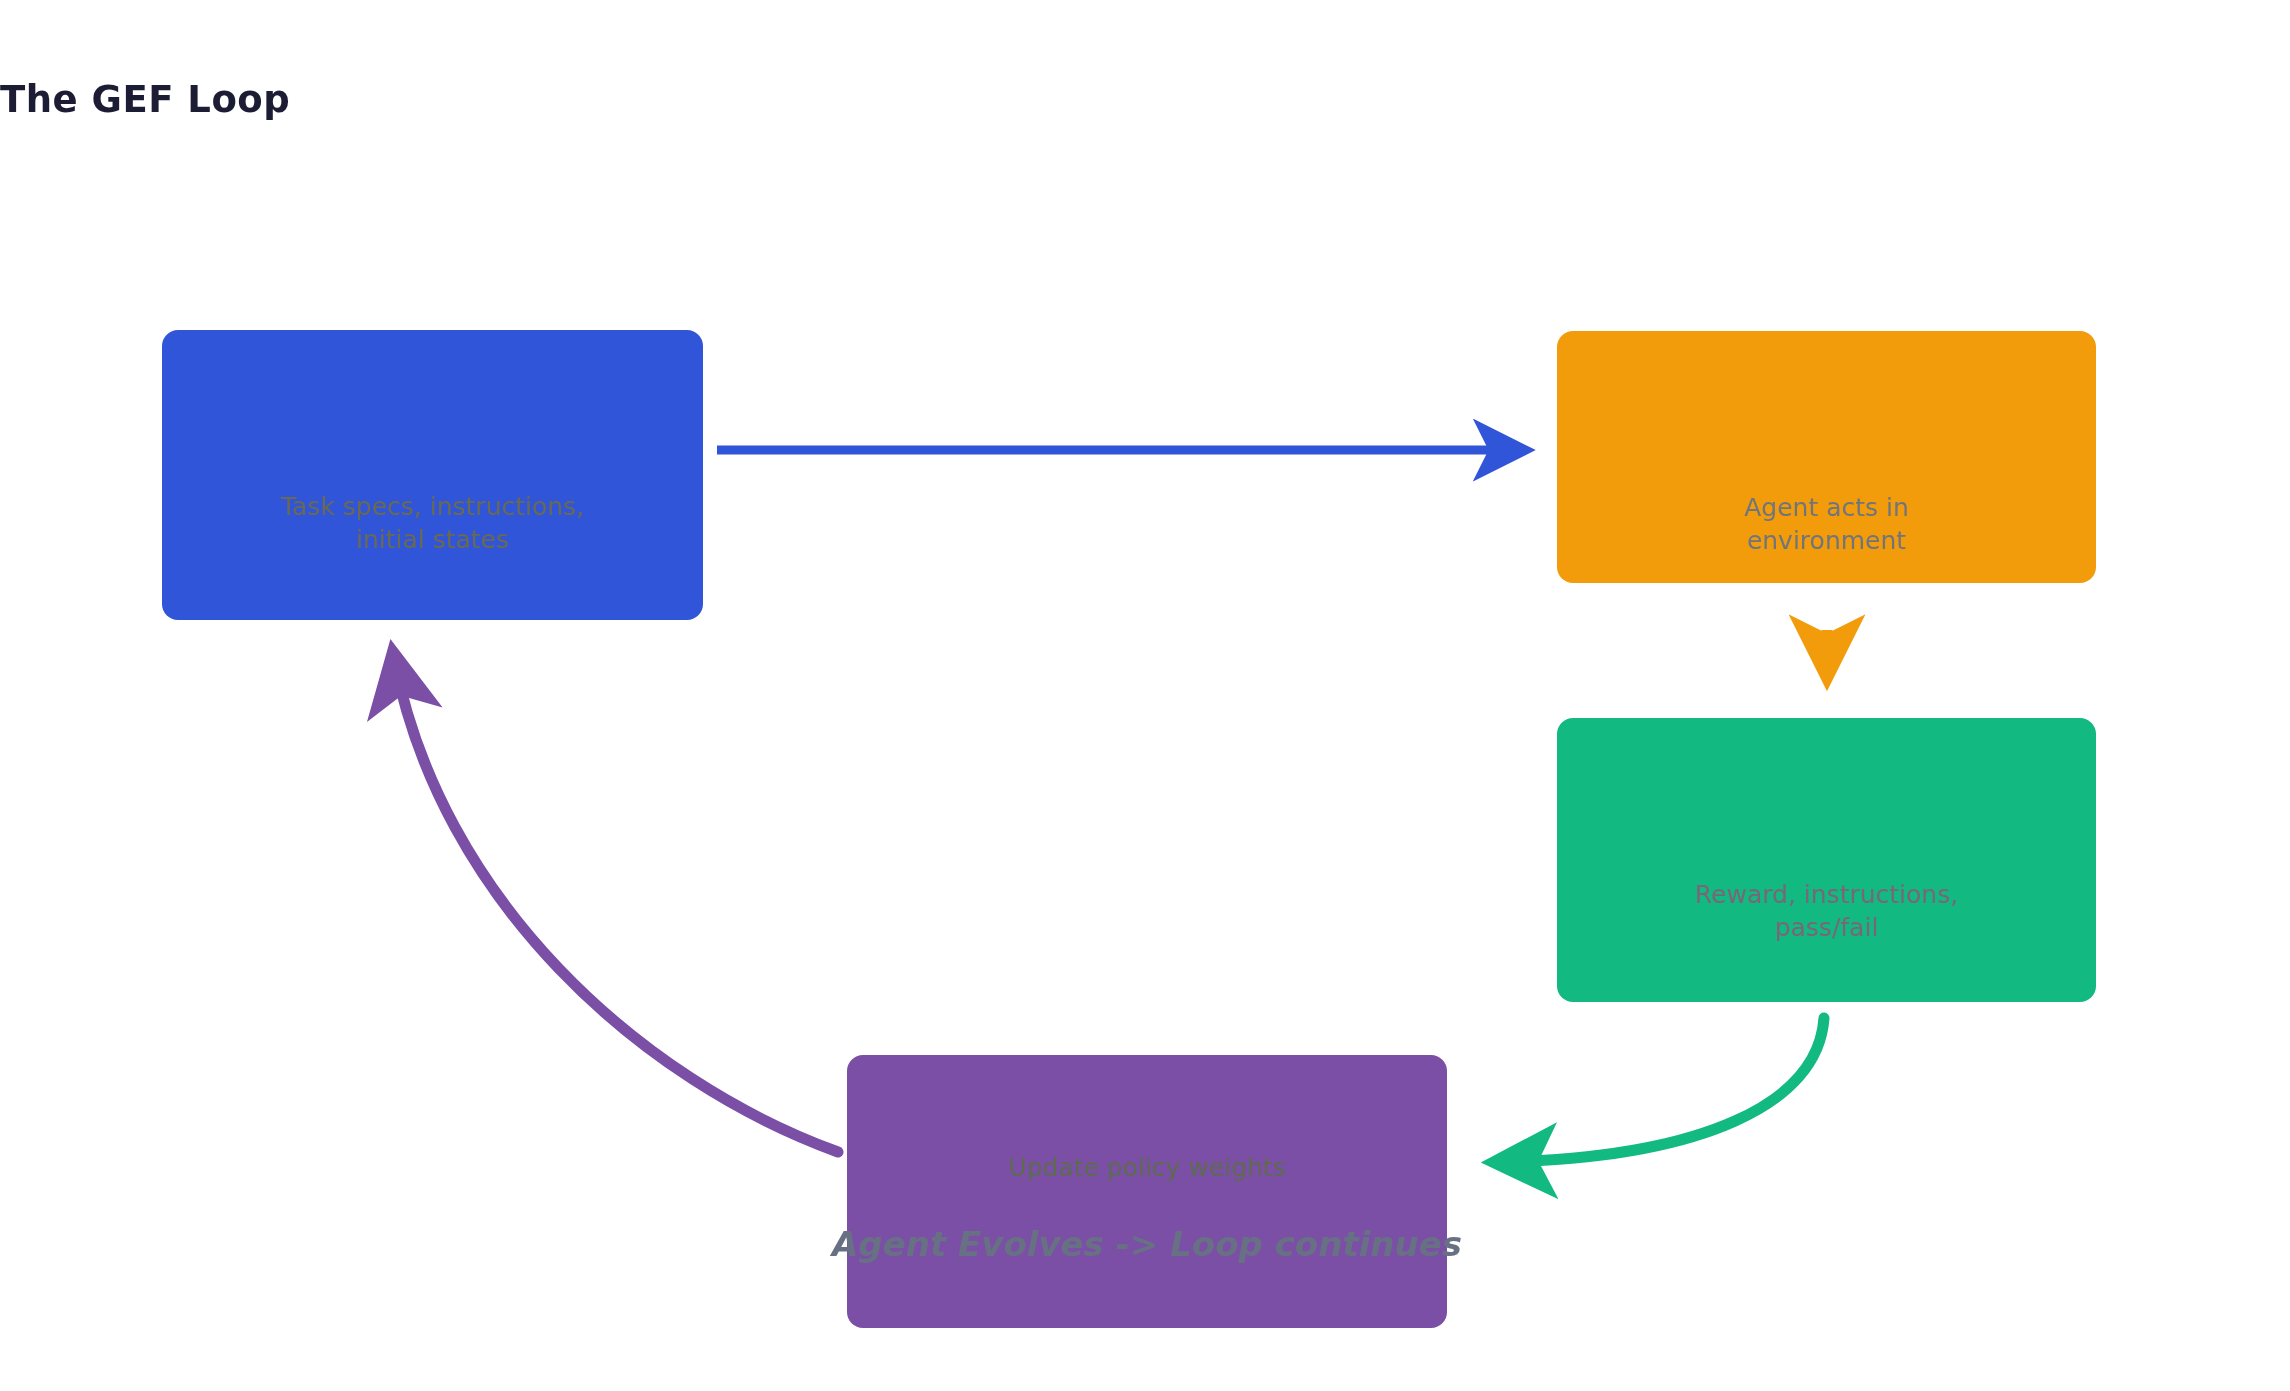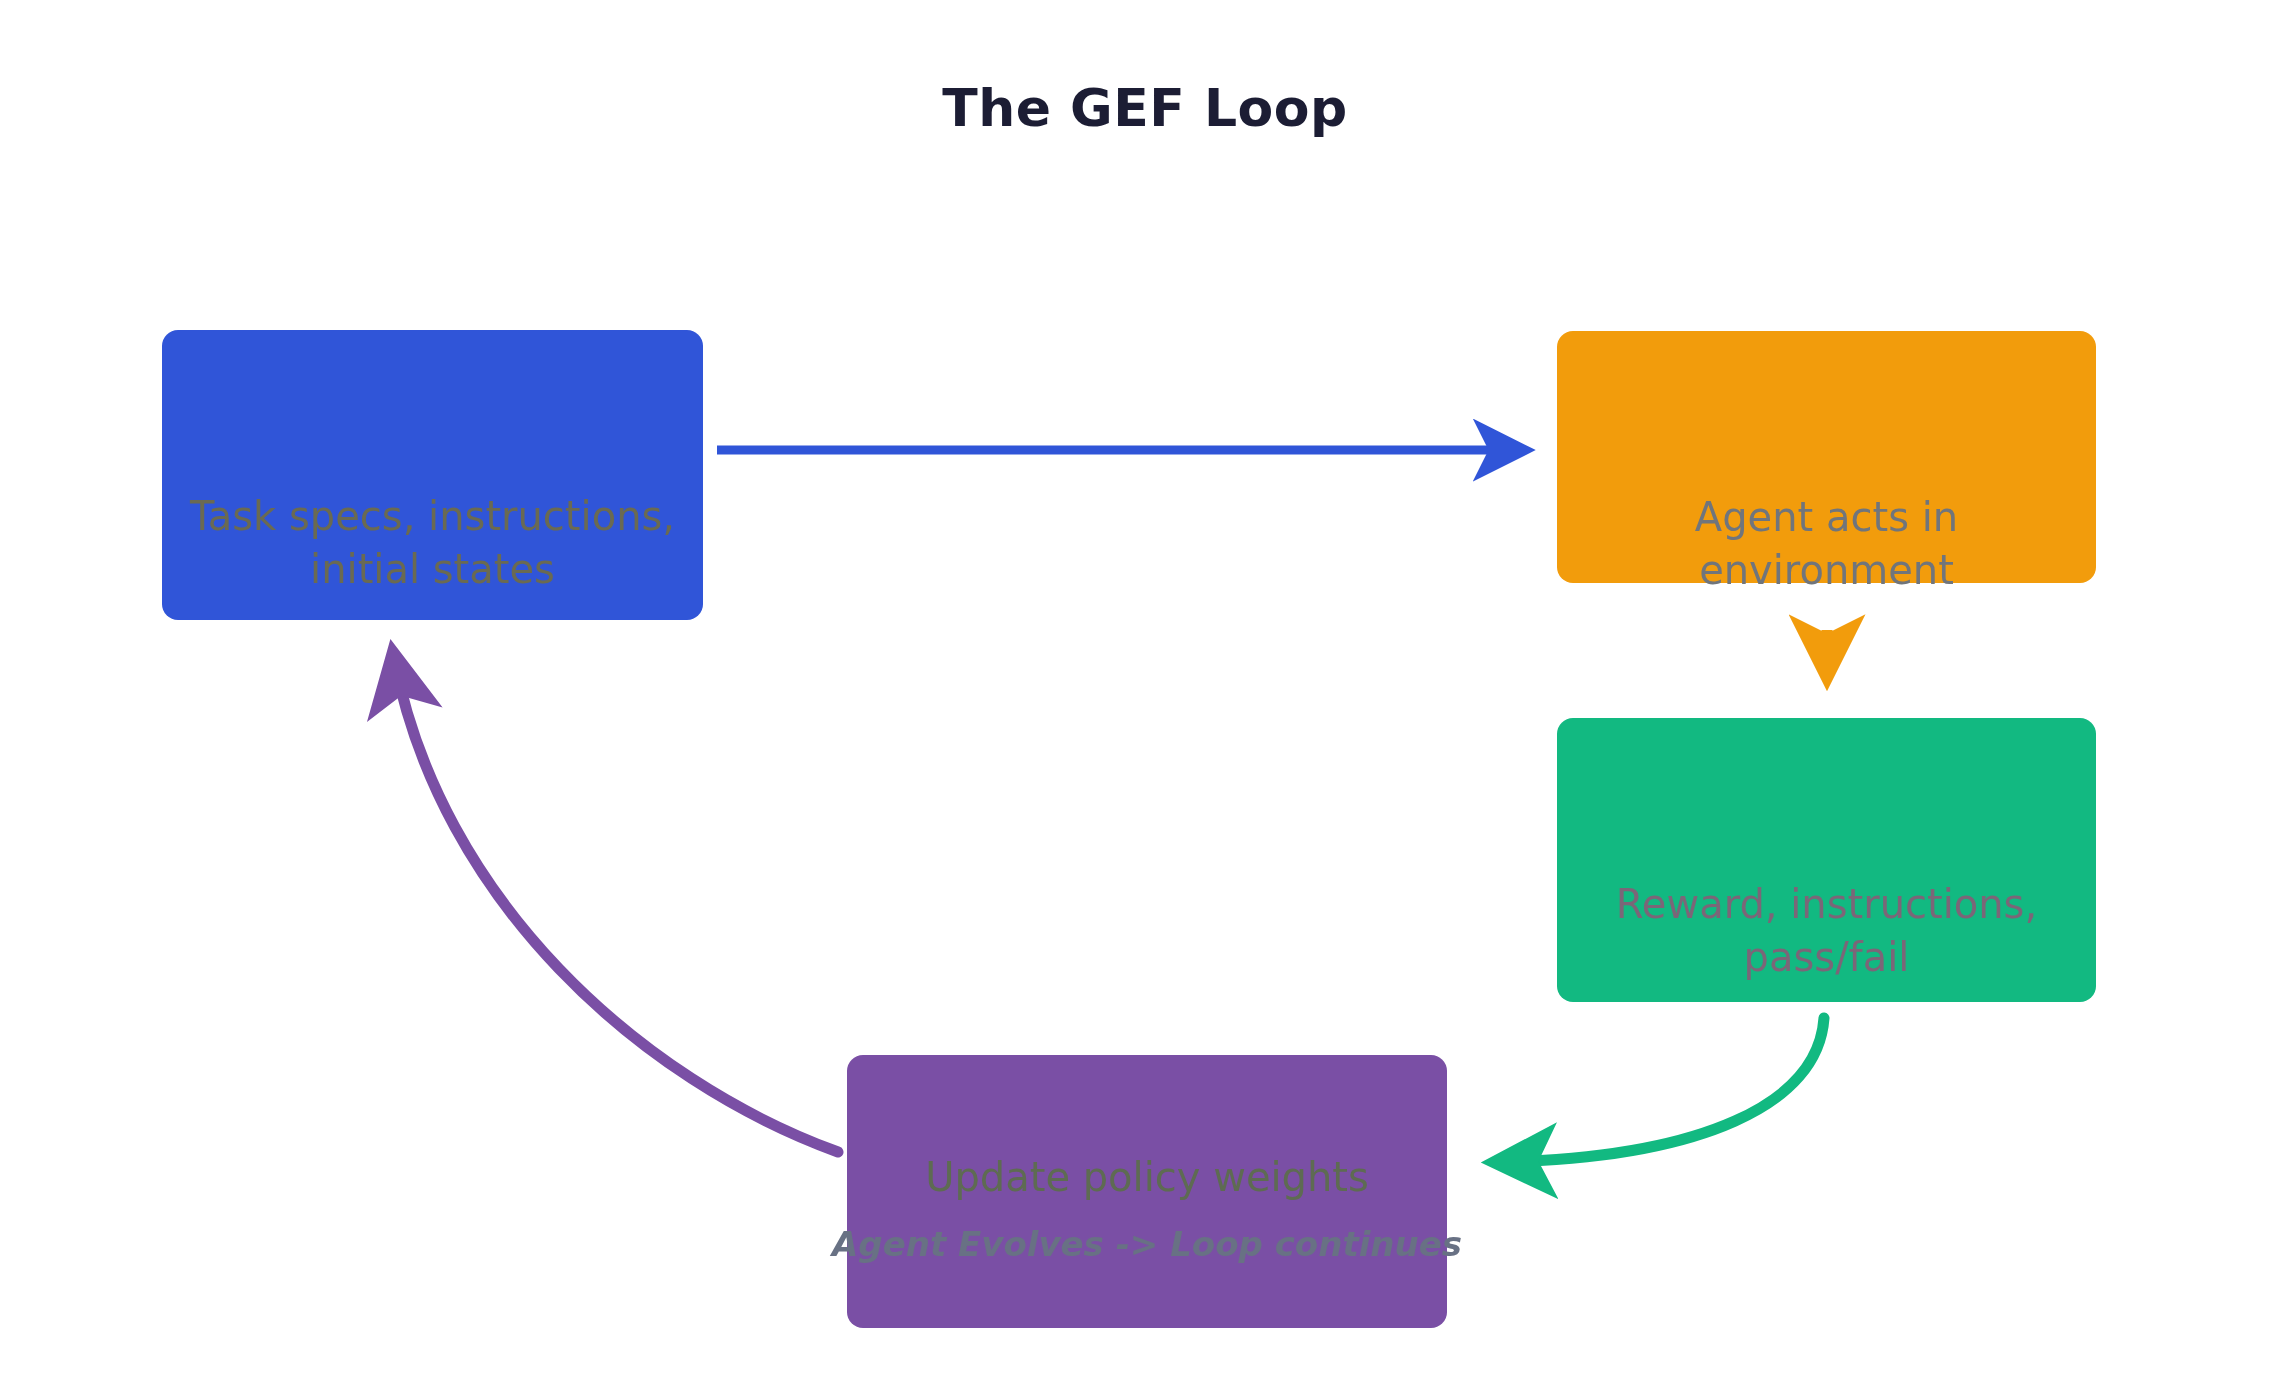--- a/index.html
+++ b/index.html
@@ -22,42 +22,42 @@
     width: 2290px;
     height: 1391px;
   }
 
   
   #diagram-title {
     position: absolute;
     left: 0;
     top: 78px;
     width: 2290px;
-    text-align: center;
-    font-size: 52px;
+    text-align: left;
+    font-size: 37px;
     font-weight: bold;
     color: #1c1d34;
     letter-spacing: 0.5px;
     font-family: "DejaVu Sans", "Liberation Sans", sans-serif;
   }
 
   
   .node-box {
     position: absolute;
     border-radius: 16px;
     box-sizing: border-box;
     display: block;
   }
   .node-label {
     position: absolute;
     left: 0;
     width: 100%;
     text-align: center;
     color: #6e6f73;
-    font-size: 40px;
+    font-size: 25px;
     line-height: 1.32;
     font-family: "DejaVu Sans", "Liberation Sans", sans-serif;
     white-space: pre-line;
   }
 
   #node-task-specs {
     left: 162px;
     top: 330px;
     width: 541px;
     height: 290px;

